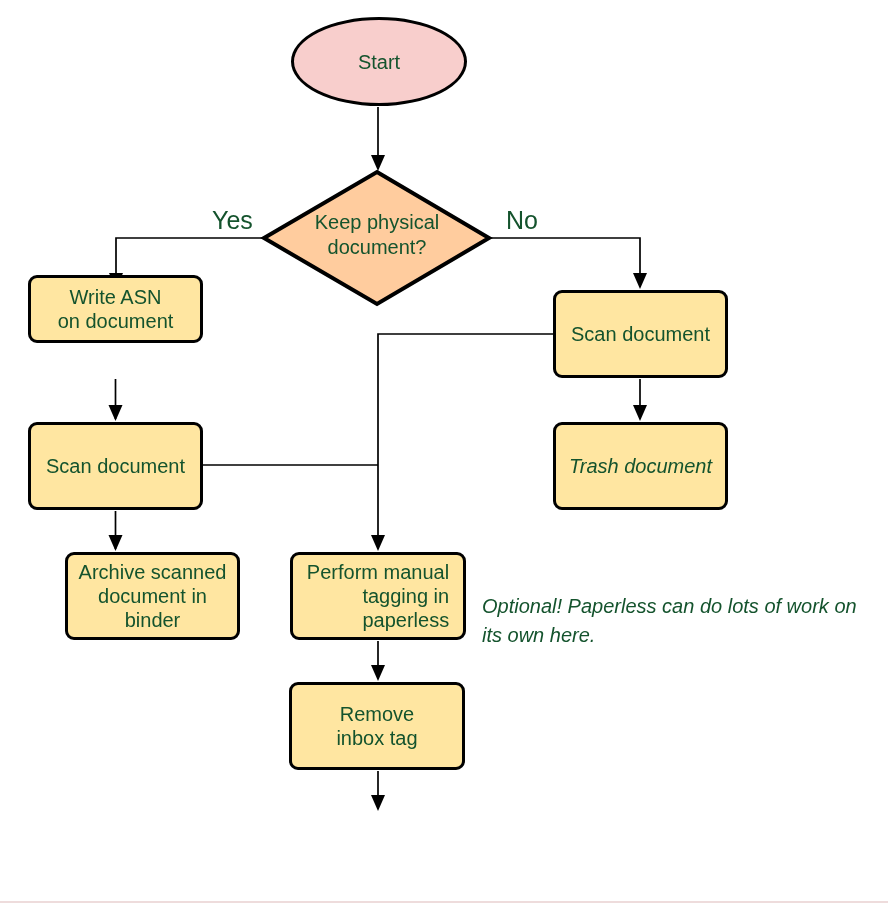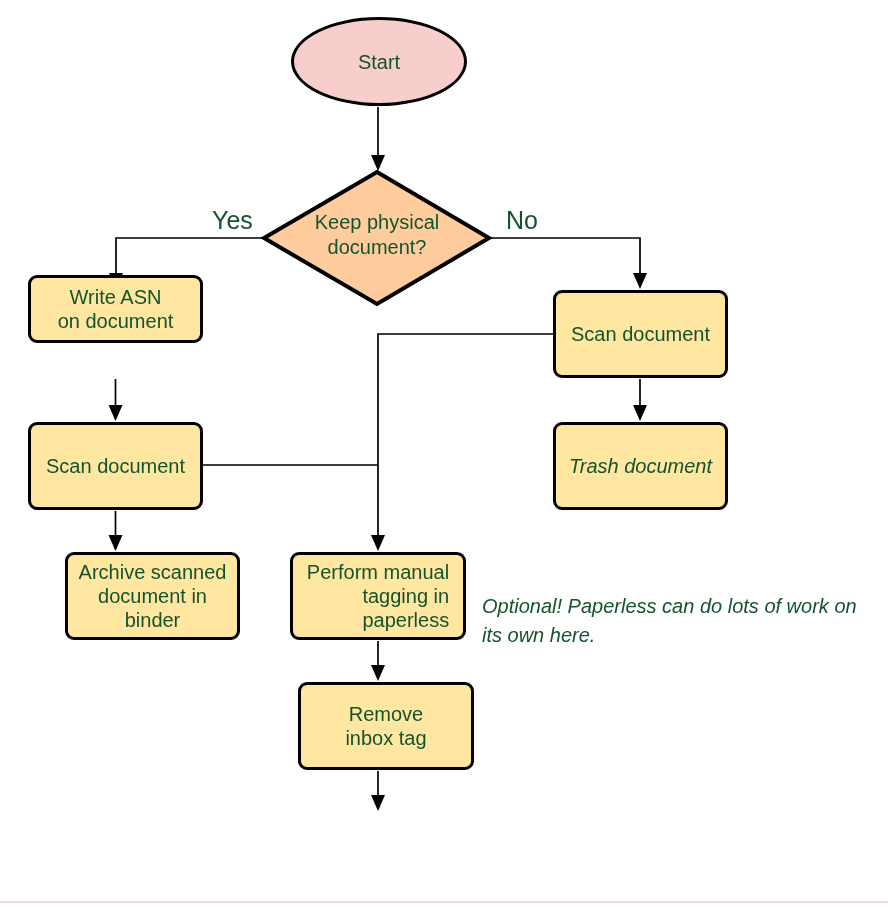--- a/index.html
+++ b/index.html
@@ -32,21 +32,21 @@
     background:#eedcdc;
   }
   
   .n-start        { left:291px; top:17px;  width:176px; height:89px; }
   .n-write-asn    { left:28px;  top:275px; width:175px; height:68px; }
   .n-scan-left    { left:28px;  top:422px; width:175px; height:88px; }
   .n-archive      { left:28px;  top:552px; width:175px; height:88px;margin-left:37px; }
   .n-scan-right   { left:553px; top:290px; width:175px; height:88px; }
   .n-trash        { left:553px; top:422px; width:175px; height:88px;font-style:italic; }
   .n-tagging      { left:290px; top:552px; width:176px; height:88px;text-align:right; }
-  .n-remove-inbox { left:298px; top:682px; width:176px; height:88px; }
+  .n-remove-inbox { left:289px; top:682px; width:176px; height:88px; }
   .n-end          { left:291px; top:812px; width:176px; height:85px; }
   .lbl-yes { left:212px; top:210px; }
   .lbl-no  { left:506px; top:210px; }
 </style>
 </head>
 <body>
 
 <div class="canvas">
 
   <svg class="edges" viewBox="0 0 888 907" xmlns="http://www.w3.org/2000/svg">

